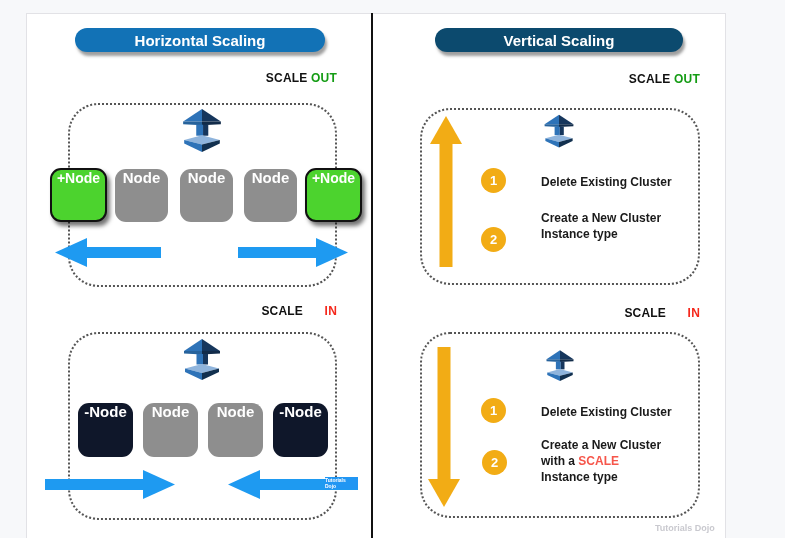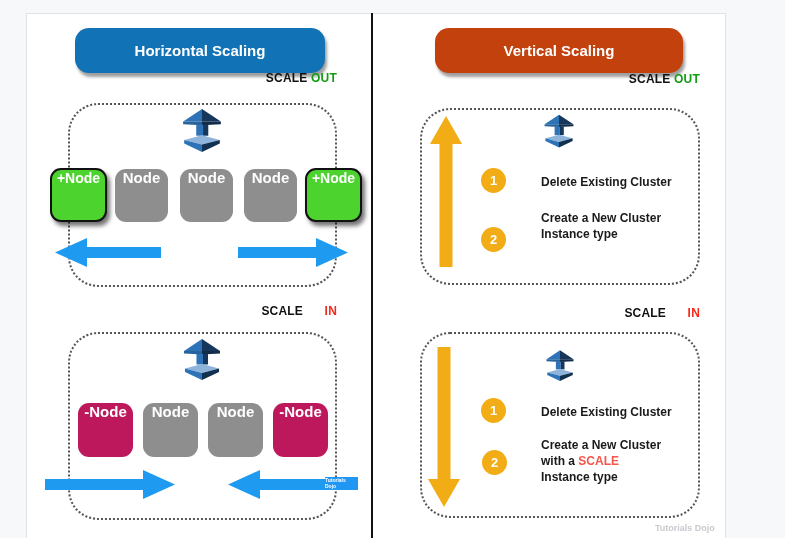--- a/index.html
+++ b/index.html
@@ -3,37 +3,37 @@
 <meta charset="utf-8">
 <style>
   html,body{margin:0;padding:0;}
   body{background:#f7f8fa;font-family:"Liberation Sans",sans-serif;}
   #canvas{position:relative;width:785px;height:538px;background:#f7f8fa;overflow:hidden;}
   #page{position:absolute;left:26px;top:13px;width:700px;height:525px;background:#ffffff;
         border:1px solid #e2e2e6;border-bottom:none;box-sizing:border-box;}
   #divider{position:absolute;left:371px;top:13px;width:2px;height:525px;background:#111;}
 
   .abs{position:absolute;}
-  .pill{height:45px;border-radius:14px;color:#fff;font-weight:bold;font-size:15px;
+  .pill{height:24px;border-radius:14px;color:#fff;font-weight:bold;font-size:15px;
         display:flex;align-items:center;justify-content:center;
         box-shadow:2px 4px 3px rgba(80,80,80,.55);}
   .pill-blue{background:#1272b6;}
-  .pill-orange{background:#c2410c;}
+  .pill-orange{background:#0c4a6e;}
 
   .scale-label{font-weight:bold;font-size:12px;color:#111;text-align:right;letter-spacing:.2px;}
   .kw-green{color:#149c14;}
   .kw-red{color:#f5281c;margin-left:18px;}
 
   .dashbox{border:2px dotted #555;border-radius:30px;box-sizing:border-box;background:#fff;}
 
   .node{border-radius:11px;color:#fff;font-weight:bold;font-size:15px;
         display:flex;align-items:flex-start;justify-content:center;box-sizing:border-box;}
   .node-add{background:#4cd32e;border:2px solid #111;box-shadow:3px 4px 4px rgba(0,0,0,.55);font-size:14px;}
   .node-gray{background:#8e8e8e;}
-  .node-remove{background:#be185d;}
+  .node-remove{background:#0f172a;}
 
   .step-circle{width:25px;height:25px;border-radius:50%;background:#f2ac15;color:#fff;
                font-weight:bold;font-size:13px;display:flex;align-items:center;justify-content:center;}
   .step-text{font-weight:bold;font-size:12px;line-height:16px;color:#1a1a1a;white-space:nowrap;padding-left:8px;}
   .kw-green-big{color:#28be28;}
   .kw-red-soft{color:#f6564b;}
 
   .td-badge{background:#2196f3;color:#fff;font-size:5px;font-weight:bold;
             display:flex;align-items:center;justify-content:center;}
   .td-watermark{color:#c9c9cf;font-weight:bold;font-size:9px;}

